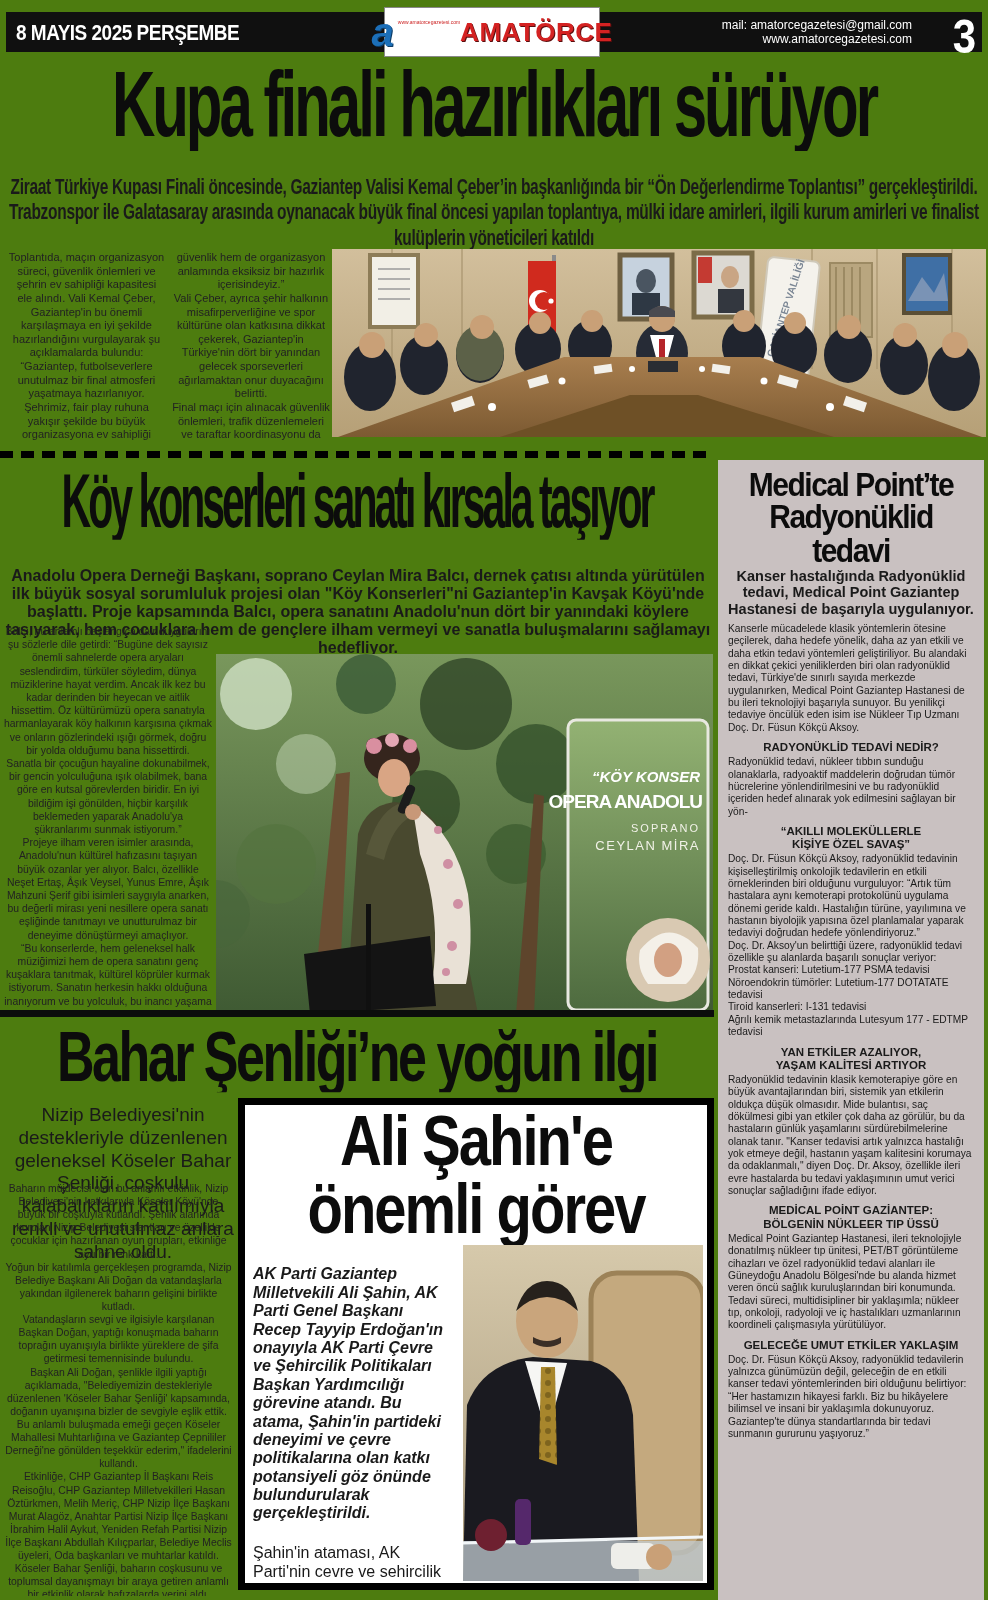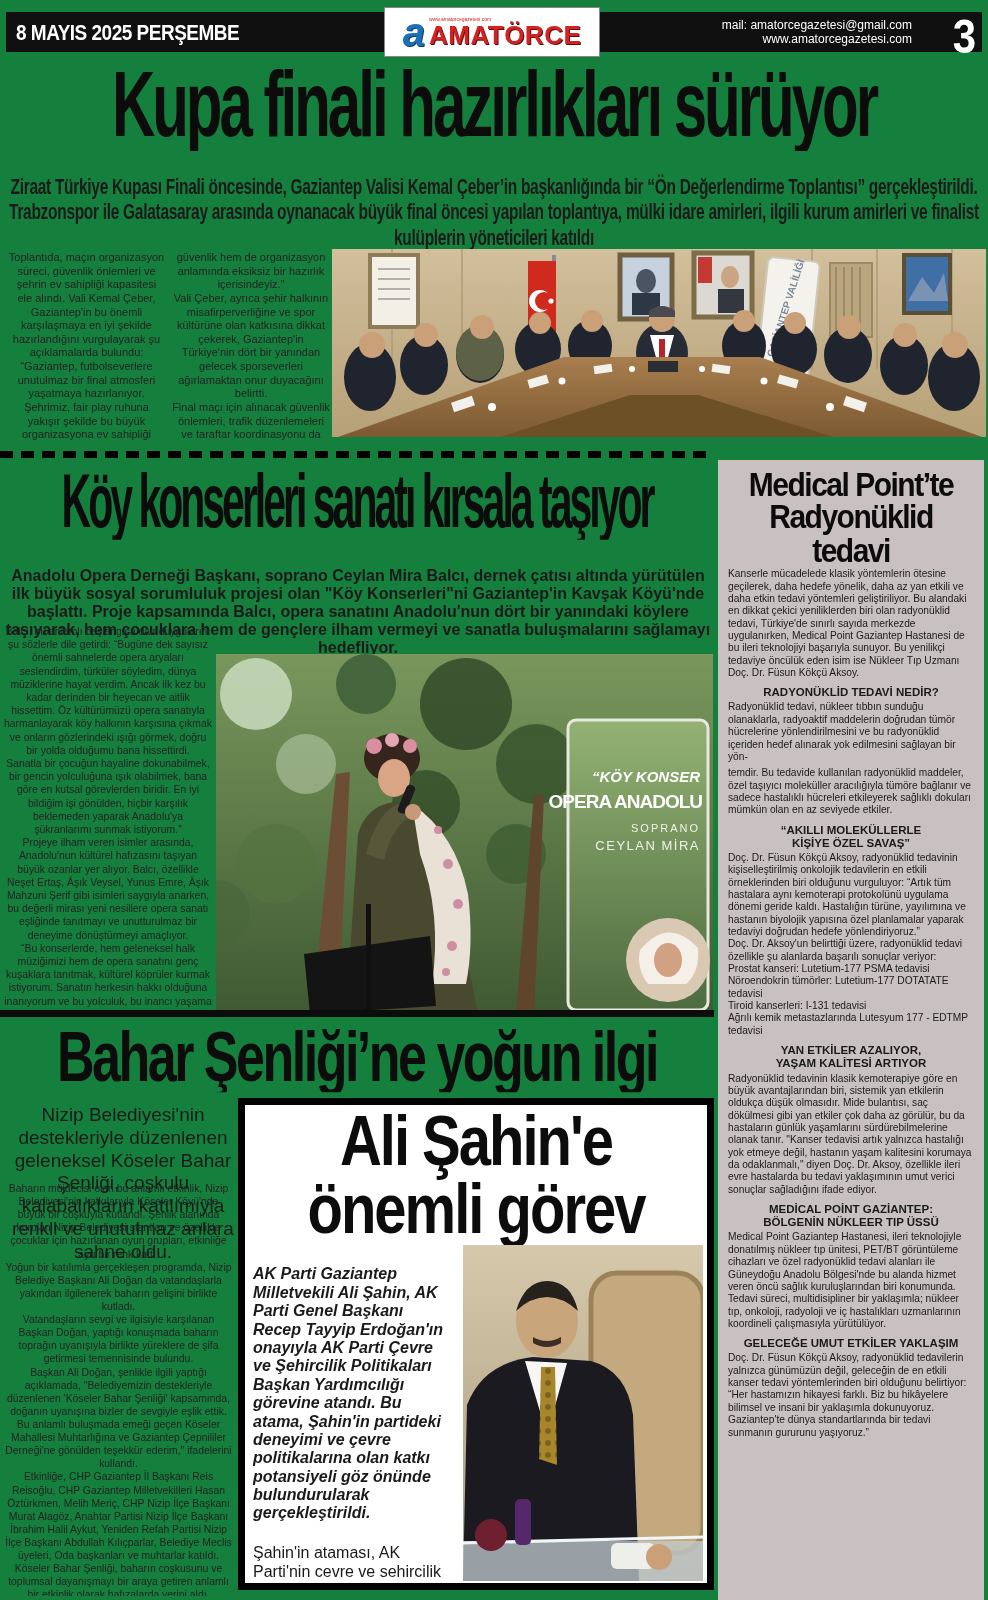--- a/index.html
+++ b/index.html
@@ -1,26 +1,26 @@
 <!DOCTYPE html>
 <html lang="tr"><head>
 <meta charset="utf-8">
 <style>
   html,body{margin:0;padding:0;background:#ffffff;}
-  #page{position:relative;width:988px;height:1600px;background:#15803d;overflow:hidden;
+  #page{position:relative;width:988px;height:1600px;background:#4d7c0f;overflow:hidden;
         font-family:"Liberation Sans", sans-serif;color:#1a1a1a;}
   
   .topbar{position:absolute;top:12px;left:6px;right:6px;height:40px;background:#101010;}
   .topbar .date{position:absolute;left:10px;top:8px;color:#fff;font-weight:700;font-size:19px;
         letter-spacing:-0.5px;transform:scaleY(1.15);transform-origin:left top;}
   .logo-box{position:absolute;left:378px;top:-5px;width:214px;height:48px;background:#fff;
         border:1px solid #888;display:flex;align-items:center;justify-content:center;gap:4px;}
   .logo-a{font-size:40px;font-weight:800;color:#1c6fb8;line-height:1;
         text-shadow:1px 1px 0 #0d3c66;font-style:italic;}
-  .logo-wrap{display:flex;flex-direction:column;align-items:flex-start;}
+  .logo-wrap{display:flex;flex-direction:row;align-items:flex-start;}
   .logo-tag{font-size:5px;color:#cc2222;line-height:1.2;}
   .logo-text{font-size:26px;font-weight:800;color:#d42222;letter-spacing:0.5px;line-height:1;
         text-shadow:1px 1px 0 #5a0d0d;}
   .contact{position:absolute;right:70px;top:6px;color:#fff;font-size:12px;text-align:right;line-height:1.2;}
   .pageno{position:absolute;right:6px;top:-3px;color:#fff;font-size:42px;font-weight:800;
         transform:scaleY(1.15);transform-origin:right top;}
   
   .headline{position:absolute;text-align:center;font-weight:800;color:#0c0c0c;white-space:nowrap;
         overflow:hidden;line-height:1;}
   .h-cup{top:58px;left:0;width:988px;font-size:60px;letter-spacing:-3px;
@@ -295,24 +295,24 @@
         <text x="484" y="196" font-size="13" fill="#f2f2e8" text-anchor="end" letter-spacing="1.5">CEYLAN MİRA</text>
         <circle cx="452" cy="306" r="42" fill="#d9c9b2"></circle>
         <path d="M424 296 Q452 262 482 294 Q484 318 470 330 L432 330 Q420 314 424 296 Z" fill="#f4f0e8"></path>
         <ellipse cx="452" cy="306" rx="14" ry="17" fill="#d2a082"></ellipse>
       </g>
     </svg>
   </div>
 
   <div class="sidebar">
     <div class="sb-headline">Medical Point’te Radyonüklid tedavi</div>
+    <div class="sb-subhead">Kanser hastalığında Radyonüklid tedavi, Medical Point Gaziantep Hastanesi de başarıyla uygulanıyor.</div>
     <p class="sb-p"> Kanserle mücadelede klasik yöntemlerin ötesine geçilerek, daha hedefe yönelik, daha az yan etkili ve daha etkin tedavi yöntemleri geliştiriliyor. Bu alandaki en dikkat çekici yeniliklerden biri olan radyonüklid tedavi, Türkiye'de sınırlı sayıda merkezde uygulanırken, Medical Point Gaziantep Hastanesi de bu ileri teknolojiyi başarıyla sunuyor. Bu yenilikçi tedaviye öncülük eden isim ise Nükleer Tıp Uzmanı Doç. Dr. Füsun Kökçü Aksoy.</p>
     <div class="sb-title">RADYONÜKLİD TEDAVİ NEDİR?</div>
     <p class="sb-p"> Radyonüklid tedavi, nükleer tıbbın sunduğu olanaklarla, radyoaktif maddelerin doğrudan tümör hücrelerine yönlendirilmesini ve bu radyonüklid içeriden hedef alınarak yok edilmesini sağlayan bir yön-</p>
-    <p class="sb-p">temdir. Bu tedavide kullanılan radyonüklid maddeler, özel taşıyıcı moleküller aracılığıyla tümöre bağlanır ve sadece hastalıklı hücreleri etkileyerek sağlıklı dokuları mümkün olan en az seviyede etkiler.</p>
     <div class="sb-title">“AKILLI MOLEKÜLLERLE
 KİŞİYE ÖZEL SAVAŞ”</div>
     <p class="sb-p"> Doç. Dr. Füsun Kökçü Aksoy, radyonüklid tedavinin kişiselleştirilmiş onkolojik tedavilerin en etkili örneklerinden biri olduğunu vurguluyor: “Artık tüm hastalara aynı kemoterapi protokolünü uygulama dönemi geride kaldı. Hastalığın türüne, yayılımına ve hastanın biyolojik yapısına özel planlamalar yaparak tedaviyi doğrudan hedefe yönlendiriyoruz.”
  Doç. Dr. Aksoy'un belirttiği üzere, radyonüklid tedavi özellikle şu alanlarda başarılı sonuçlar veriyor:
  Prostat kanseri: Lutetium-177 PSMA tedavisi
  Nöroendokrin tümörler: Lutetium-177 DOTATATE tedavisi
  Tiroid kanserleri: I-131 tedavisi
  Ağrılı kemik metastazlarında Lutesyum 177 - EDTMP tedavisi</p>
     <div class="sb-title">YAN ETKİLER AZALIYOR,
 YAŞAM KALİTESİ ARTIYOR</div>

